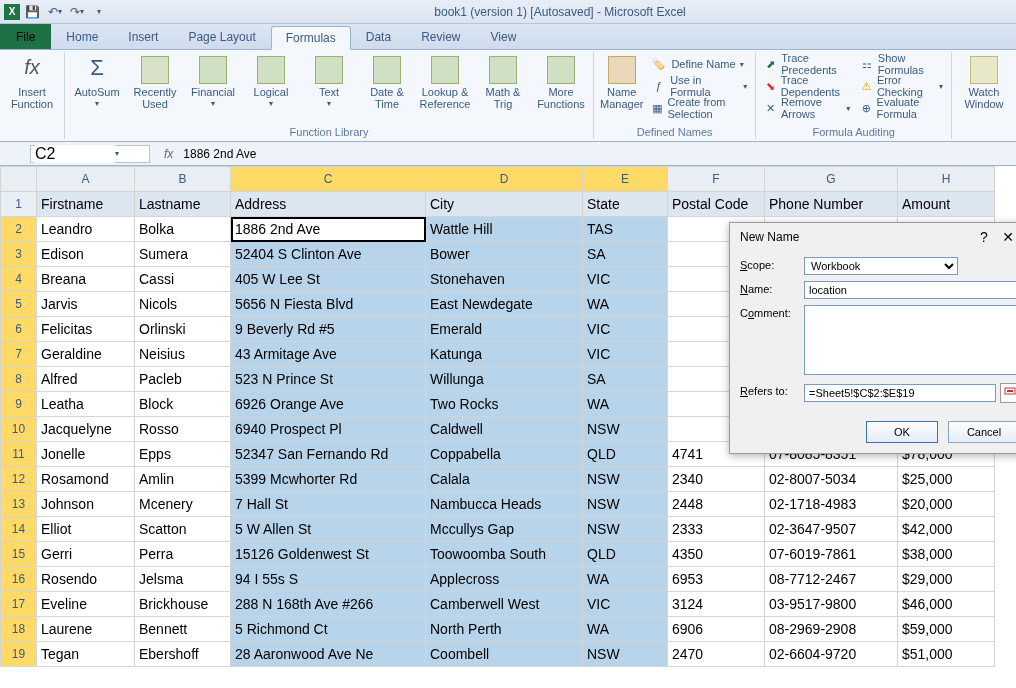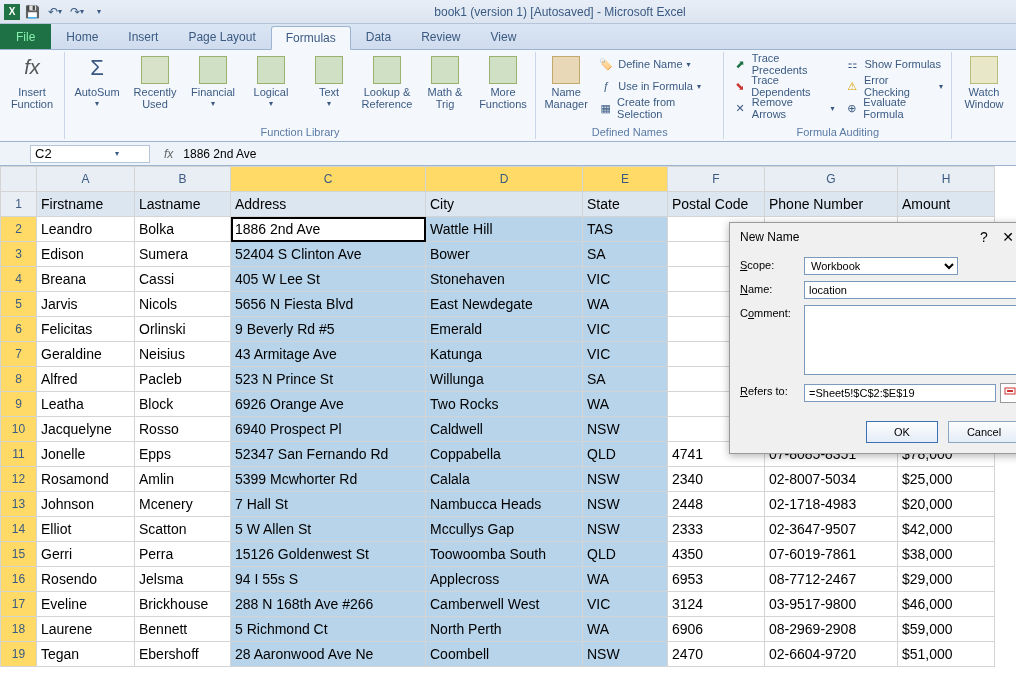--- a/index.html
+++ b/index.html
@@ -7,40 +7,40 @@
 
   
   .titlebar { height: 24px; background: linear-gradient(#e8eef7,#dbe4f0); display: flex; align-items: center; padding: 0 4px; border-bottom: 1px solid #b6c4d8; }
   .qat { display: flex; align-items: center; gap: 4px; }
   .qat .xl-icon { width: 16px; height: 16px; background: #217346; color:#fff; display:flex; align-items:center; justify-content:center; font-size:10px; font-weight:bold;}
   .qat-btn { width: 18px; height: 18px; display:flex; align-items:center; justify-content:center; color:#3b5a82; font-size:12px; }
   .title-text { flex: 1; text-align: center; font-size: 12px; color:#3b5a82; }
 
   
   .tabs { height: 26px; background: linear-gradient(#dbe6f4,#cfdcee); display:flex; align-items:flex-end; border-bottom:1px solid #9db4d1;}
-  .file-tab { background:#1e7145; color:#86efac; padding:5px 16px; font-size:12px; height:100%; display:flex; align-items:center;}
+  .file-tab { background:#1e7145; color:#000000; padding:5px 16px; font-size:12px; height:100%; display:flex; align-items:center;}
   .tab { padding: 4px 14px; color:#3b5a82; font-size:12px; border:1px solid transparent;}
   .tab.active { background:#f4f8fd; border:1px solid #9db4d1; border-bottom:1px solid #f4f8fd; margin-bottom:-1px; border-radius:3px 3px 0 0;}
 
   
   .ribbon { height: 92px; background:#f4f8fd; display:flex; border-bottom:1px solid #9db4d1; padding:2px 0;}
   .group { border-right:1px solid #c8d6e8; display:flex; flex-direction:column; padding:0 6px;}
   .group-body { flex:1; display:flex; align-items:flex-start; gap:6px; }
   .group-label { text-align:center; font-size:11px; color:#5b7aa3; padding-bottom:1px;}
   .bigbtn { display:flex; flex-direction:column; align-items:center; justify-content:flex-start; width:52px; padding-top:4px; gap:2px; color:#3b5a82; font-size:11px; line-height:1.1; text-align:center;}
   .bigbtn svg, .bigbtn .ic { width:28px; height:28px; }
   .smallrow { display:flex; flex-direction:column; gap:2px; padding-top:2px;}
   .smallbtn { display:flex; align-items:center; gap:4px; font-size:11px; color:#3b5a82; padding:1px 2px; height:20px;}
   .smallbtn .ic { width:16px; height:16px; display:flex; align-items:center; justify-content:center;}
   .drop { font-size:8px; color:#3b5a82; }
 
   
   .fbar { height:24px; background:#eef3fa; border-bottom:1px solid #9db4d1; display:flex; align-items:center;}
   .namebox { width:120px; border:1px solid #b6c4d8; background:#fff; margin:0 8px 0 30px; display:flex; align-items:center; padding:1px 4px; height:18px;}
-  .namebox input { border:none; outline:none; font-size:13px; width:80px;}
+  .namebox input { border:none; outline:none; font-size:16px; width:80px;}
   .fx { font-style:italic; color:#666; margin:0 6px;}
   .formula-input { flex:1; border:none; background:transparent; outline:none; font-size:12px; padding-left:4px;}
 
   
   .sheet { position:relative; overflow:auto; }
   table.sp { border-collapse:collapse; table-layout:fixed; }
   table.sp th, table.sp td { border:1px solid #d4d4d4; font-size:14px; height:25px; padding:0 4px; text-align:left; background:#fff; overflow:hidden; white-space:nowrap;}
   table.sp th { background:#e9edf4; color:#3b5a82; font-weight:normal; text-align:center; font-size:12px; }
   table.sp th.corner { width:36px; background:#e9edf4;}
   table.sp th.rowhdr { text-align:center; font-size:12px; width:36px;}
@@ -129,20 +129,25 @@
           <span>Logical</span>
           <span class="drop">▾</span>
         </div>
       <div class="bigbtn">
           <div class="ic" style="background:#cfe0c4;border:1px solid #9bb26e;"></div>
           <span>Text</span>
           <span class="drop">▾</span>
         </div>
       <div class="bigbtn">
           <div class="ic" style="background:#cfe0c4;border:1px solid #9bb26e;"></div>
+          <span style="white-space:pre-line;">Date &amp;
+Time</span>
+        </div>
+      <div class="bigbtn">
+          <div class="ic" style="background:#cfe0c4;border:1px solid #9bb26e;"></div>
           <span style="white-space:pre-line;">Lookup &amp;
 Reference</span>
         </div>
       <div class="bigbtn">
           <div class="ic" style="background:#cfe0c4;border:1px solid #9bb26e;"></div>
           <span style="white-space:pre-line;">Math &amp;
 Trig</span>
         </div>
       <div class="bigbtn">
           <div class="ic" style="background:#cfe0c4;border:1px solid #9bb26e;"></div>

